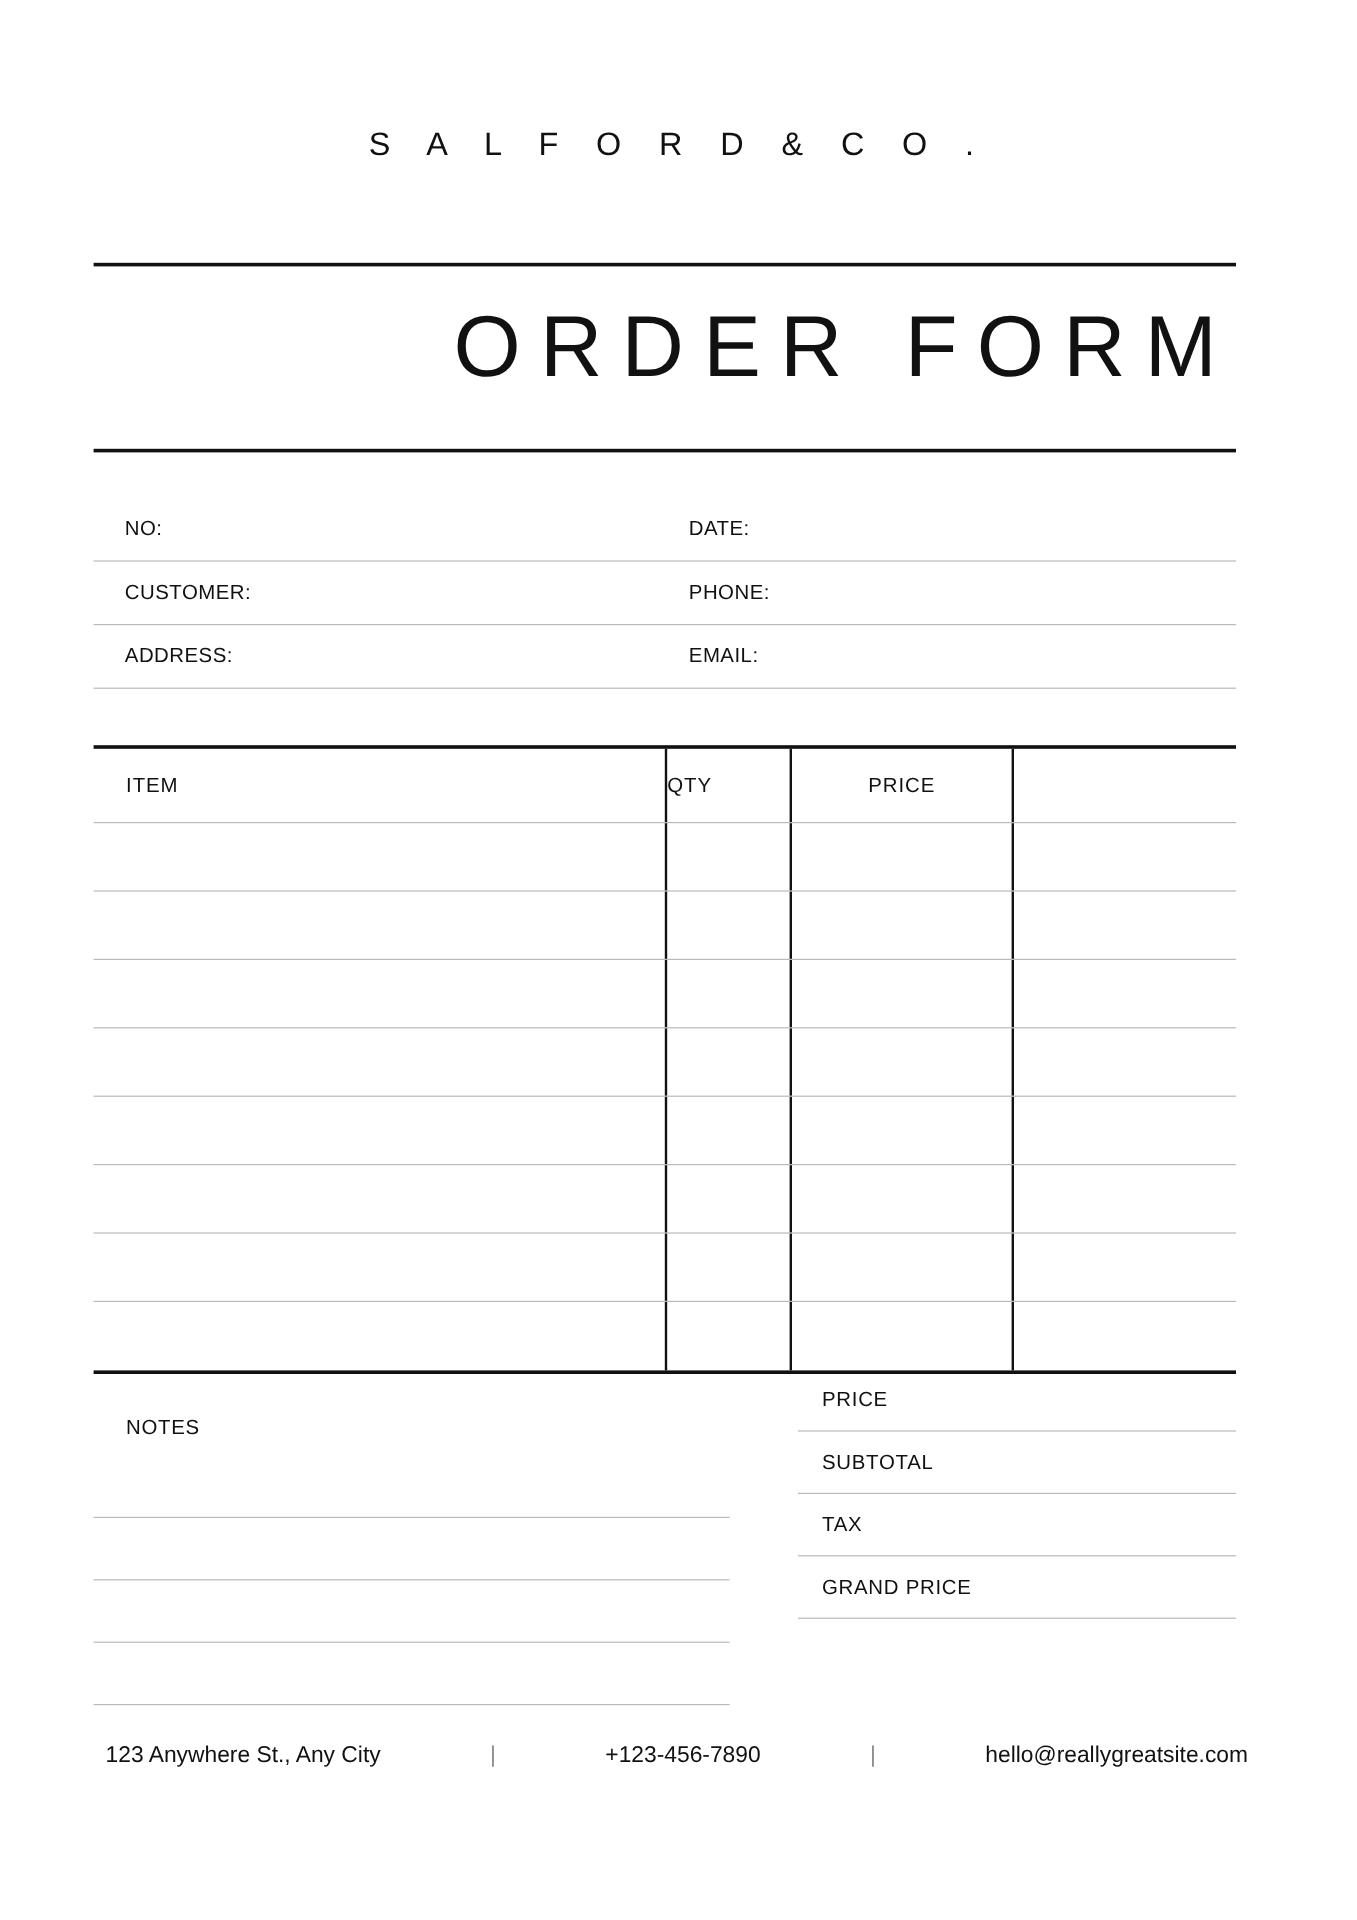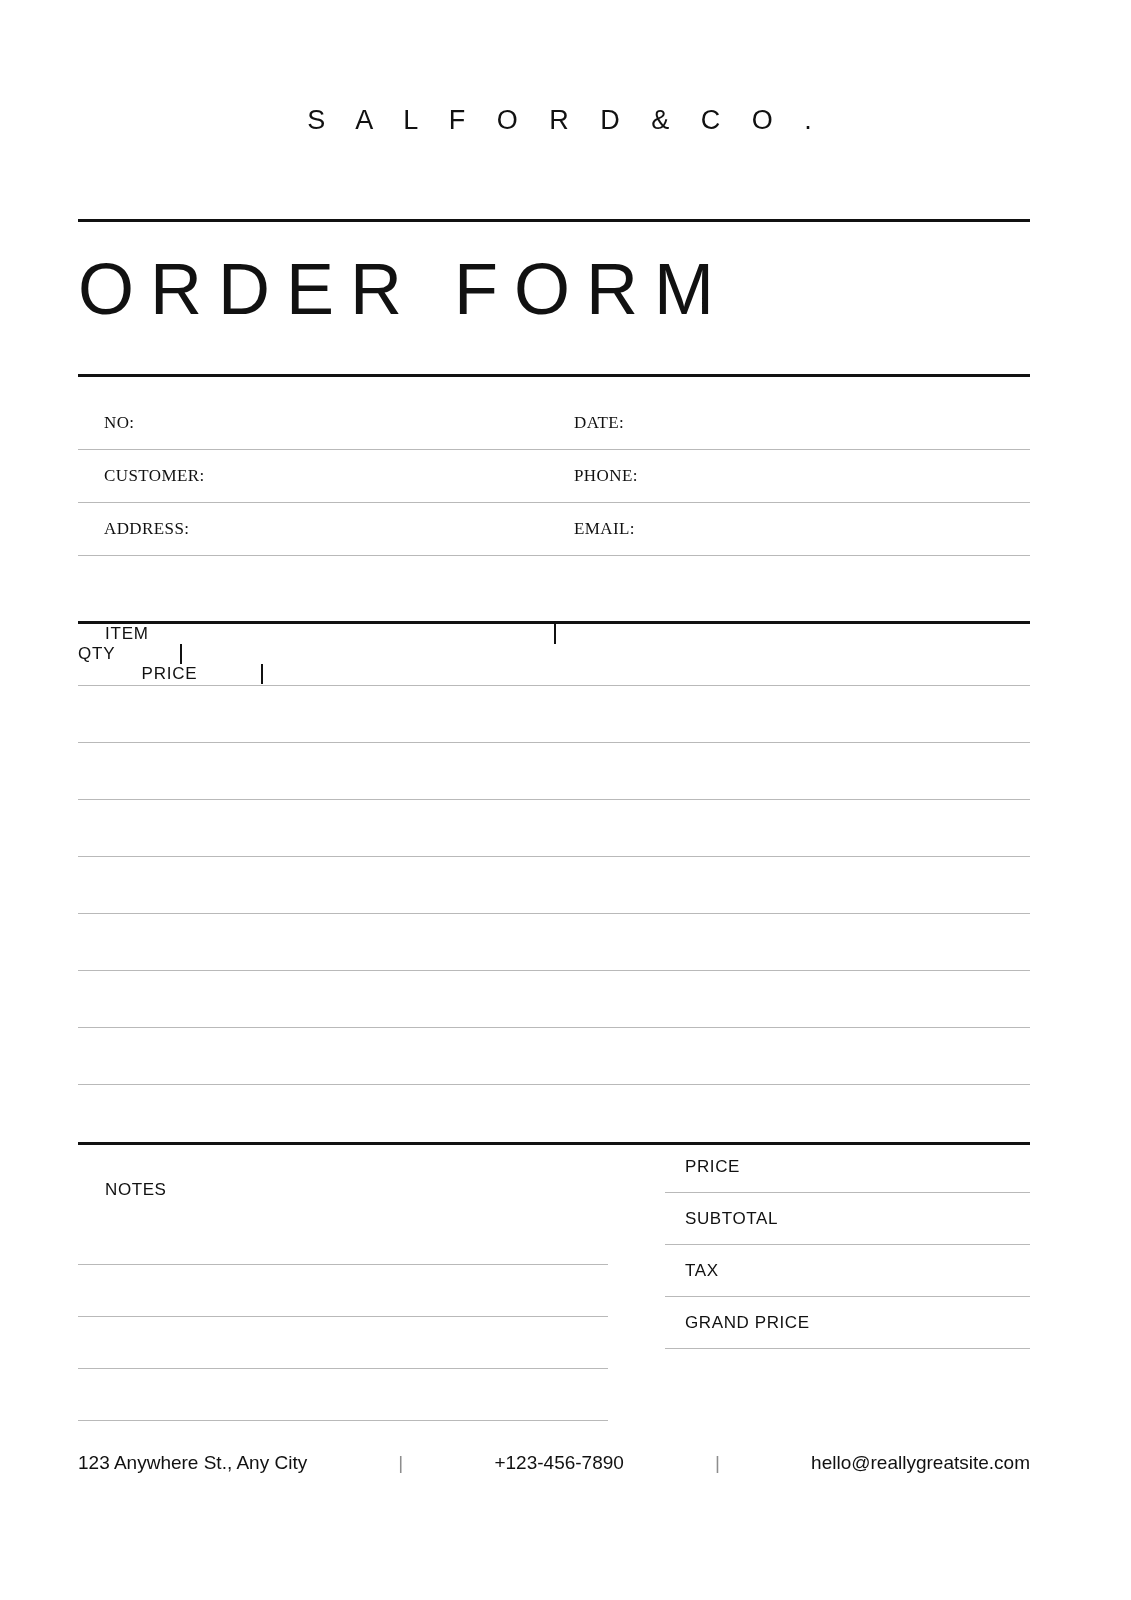--- a/index.html
+++ b/index.html
@@ -50,35 +50,34 @@
     top: 374px;
     width: 952px;
     height: 3px;
     background: #111;
   }
   .doc-title {
     position: absolute;
     left: 78px;
     top: 253px;
     width: 952px;
-    text-align: left;
+    text-align: right;
     font-size: 72px;
     font-weight: 400;
     letter-spacing: 16px;
     line-height: 1;
     color: #111;
   }
 
   
   .meta {
     position: absolute;
     left: 78px;
-    top: 397px;
-    width: 952px;
-    font-family: Liberation Serif, serif;
+    top: 415px;
+    width: 952px;
   }
   .meta-row {
     display: flex;
     border-bottom: 1px solid #b9b9b9;
     height: 52px;
     align-items: center;
   }
   .meta-cell {
     font-size: 17px;
     letter-spacing: 0.4px;
@@ -95,21 +94,20 @@
     width: 952px;
     border-top: 3px solid #111;
     border-bottom: 3px solid #111;
     box-sizing: border-box;
   }
   .t-row {
     display: flex;
     height: 57px;
     border-bottom: 1px solid #b9b9b9;
     box-sizing: border-box;
-    flex-direction: column;
   }
   .t-row.last { border-bottom: none; }
   .t-row.head { height: 62px; border-bottom: 1px solid #b9b9b9; }
   .c-item {
     width: 478px;
     box-sizing: border-box;
     padding-left: 27px;
     display: flex;
     align-items: center;
     border-right: 2px solid #111;
@@ -178,21 +176,21 @@
     padding-left: 20px;
     box-sizing: border-box;
     font-size: 17px;
     letter-spacing: 0.6px;
     color: #111;
   }
 
   
   .footer {
     position: absolute;
-    left: 78px;
+    left: 88px;
     top: 1452px;
     width: 952px;
     display: flex;
     align-items: center;
     justify-content: space-between;
     font-size: 19px;
     color: #111;
   }
   .footer-sep {
     color: #8d8d8d;

